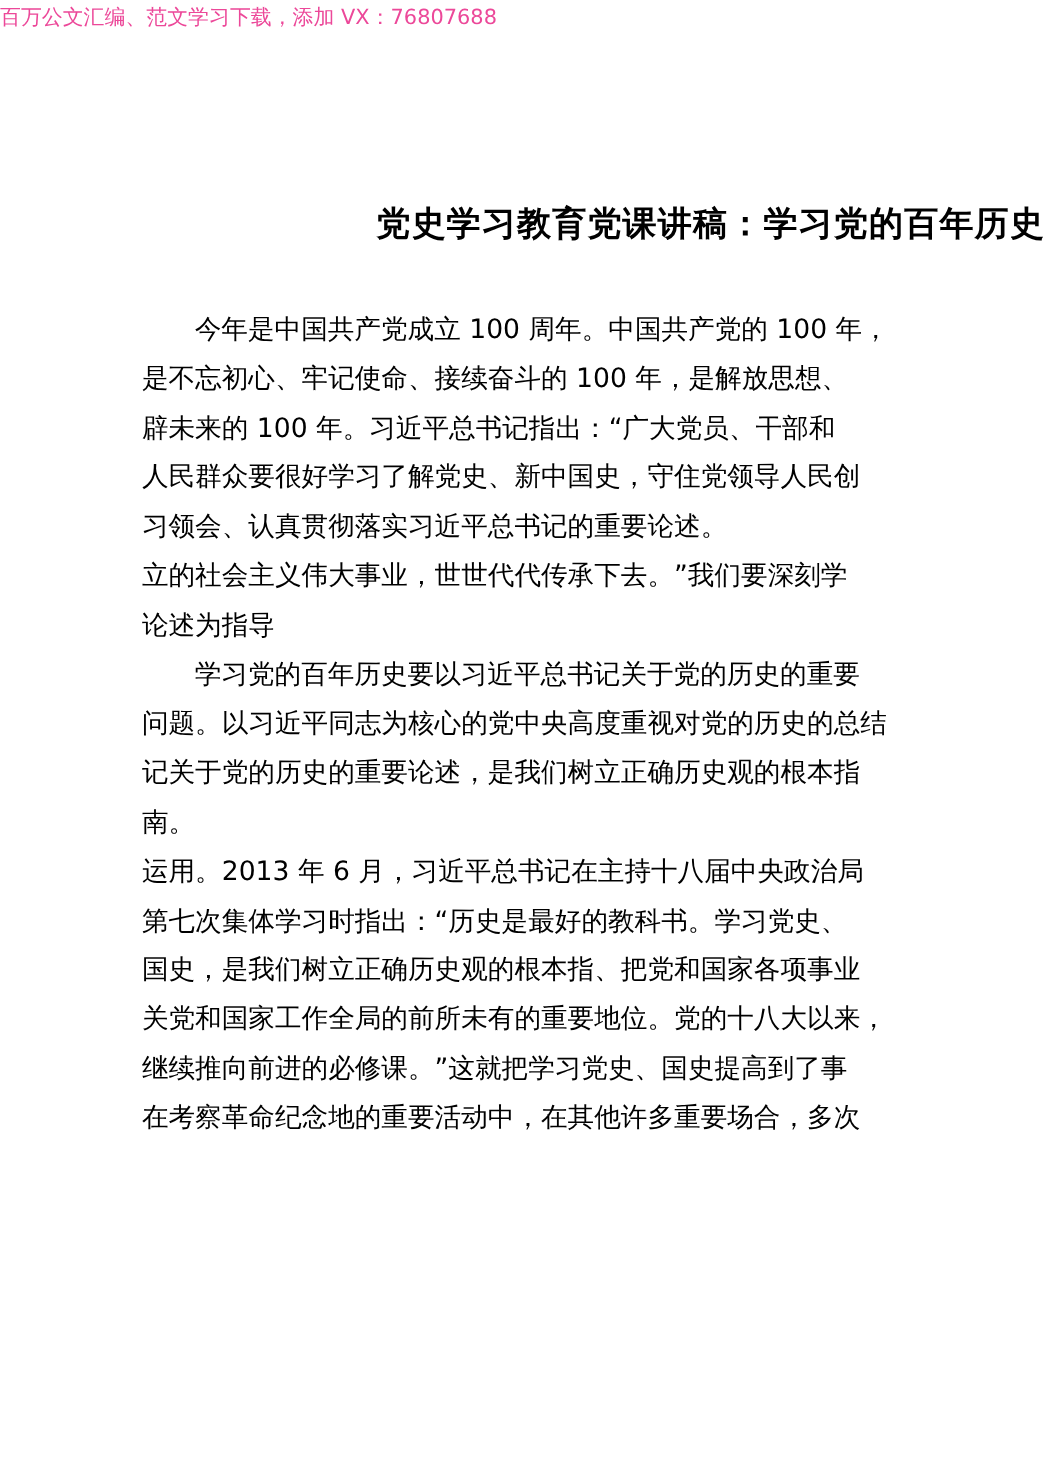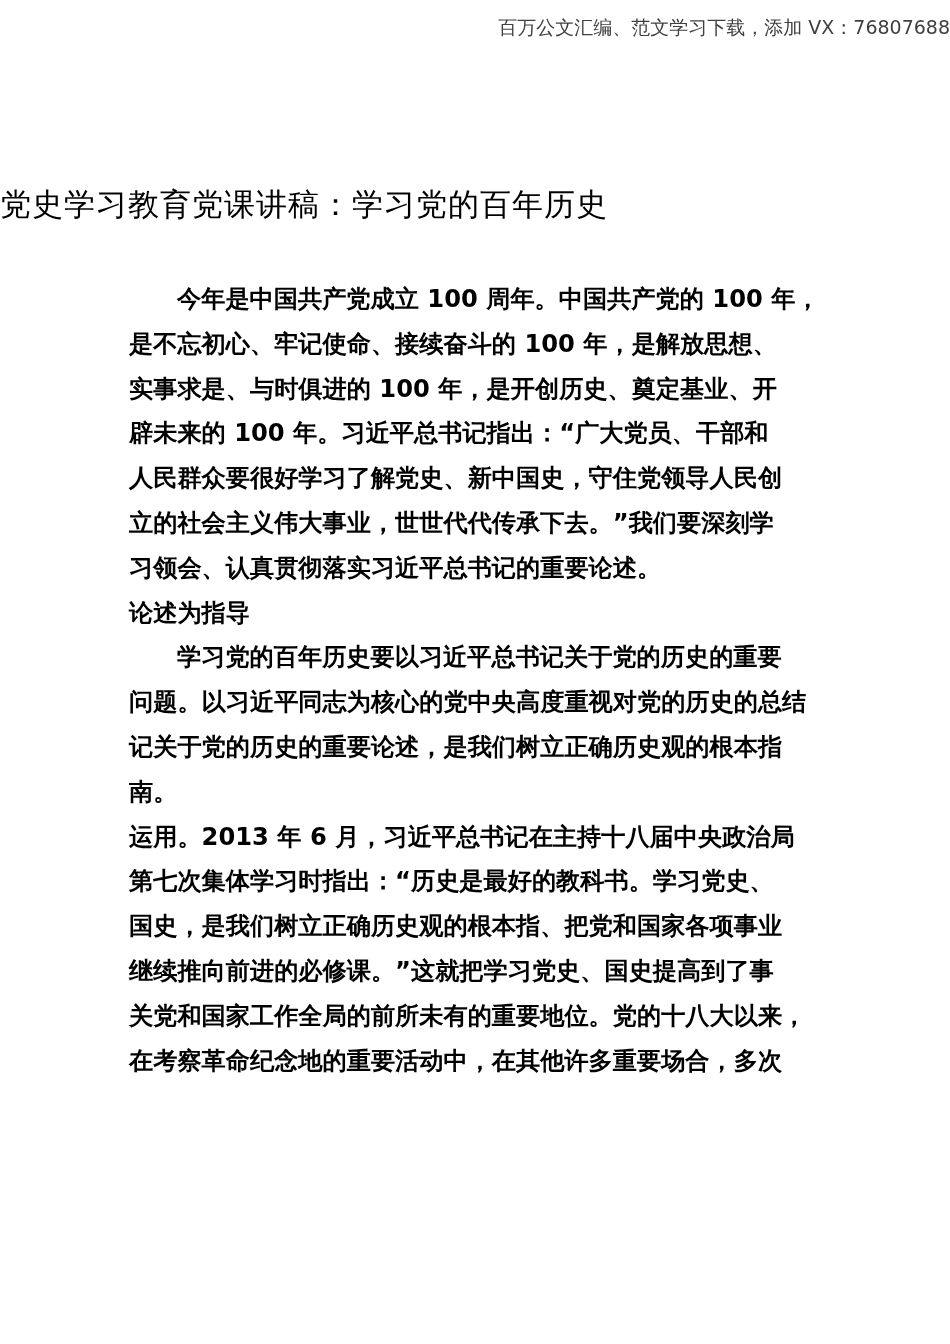--- a/index.html
+++ b/index.html
@@ -10,49 +10,48 @@
     body {
       width: 950px;
       height: 1344px;
       position: relative;
       overflow: hidden;
       font-family: "DejaVu Sans", "Liberation Sans", sans-serif;
       color: #000000;
     }
     .banner {
       position: absolute;
-      top: 14px;
+      top: 3px;
       left: 0;
       width: 950px;
-      text-align: right;
+      text-align: left;
       font-size: 19px;
       line-height: 26px;
-      color: #404040;
+      color: #ec4899;
       letter-spacing: 0px;
     }
     .title {
       position: absolute;
       top: 181px;
       left: 0;
       width: 950px;
-      text-align: left;
+      text-align: right;
       font-family: "DejaVu Serif", "Liberation Serif", serif;
-      font-weight: normal;
+      font-weight: bold;
       font-size: 31px;
       line-height: 46px;
       letter-spacing: 1px;
     }
     .body-text {
       position: absolute;
       top: 277px;
       left: 129px;
       width: 700px;
       font-size: 24.2px;
       line-height: 44.8px;
-      font-weight: bold;
     }
     .line {
       display: block;
       white-space: nowrap;
       height: 44.8px;
     }
     .indent {
       padding-left: 48px;
     }
   </style>
@@ -60,36 +59,35 @@
 <body>
 
 <div class="banner">百万公文汇编、范文学习下载，添加 VX：76807688</div>
 
 <h1 class="title" style="margin:0;">党史学习教育党课讲稿：学习党的百年历史</h1>
 
 <div class="body-text">
   <div>
     <span class="line indent">今年是中国共产党成立 100 周年。中国共产党的 100 年，</span>
     <span class="line">是不忘初心、牢记使命、接续奋斗的 100 年，是解放思想、</span>
-    <span class="line">实事求是、与时俱进的 100 年，是开创历史、奠定基业、开</span>
     <span class="line">辟未来的 100 年。习近平总书记指出：“广大党员、干部和</span>
     <span class="line">人民群众要很好学习了解党史、新中国史，守住党领导人民创</span>
+    <span class="line">习领会、认真贯彻落实习近平总书记的重要论述。</span>
     <span class="line">立的社会主义伟大事业，世世代代传承下去。”我们要深刻学</span>
-    <span class="line">习领会、认真贯彻落实习近平总书记的重要论述。</span>
   </div>
   <div>
     <span class="line">论述为指导</span>
     <span class="line indent">学习党的百年历史要以习近平总书记关于党的历史的重要</span>
   </div>
   <div>
     <span class="line">问题。以习近平同志为核心的党中央高度重视对党的历史的总结</span>
     <span class="line">记关于党的历史的重要论述，是我们树立正确历史观的根本指</span>
     <span class="line">南。</span>
   </div>
   <div>
     <span class="line">运用。2013 年 6 月，习近平总书记在主持十八届中央政治局</span>
     <span class="line">第七次集体学习时指出：“历史是最好的教科书。学习党史、</span>
     <span class="line">国史，是我们树立正确历史观的根本指、把党和国家各项事业</span>
+    <span class="line">关党和国家工作全局的前所未有的重要地位。党的十八大以来，</span>
     <span class="line">继续推向前进的必修课。”这就把学习党史、国史提高到了事</span>
-    <span class="line">关党和国家工作全局的前所未有的重要地位。党的十八大以来，</span>
     <span class="line">在考察革命纪念地的重要活动中，在其他许多重要场合，多次</span>
   </div>
 </div>
 
 </body></html>

